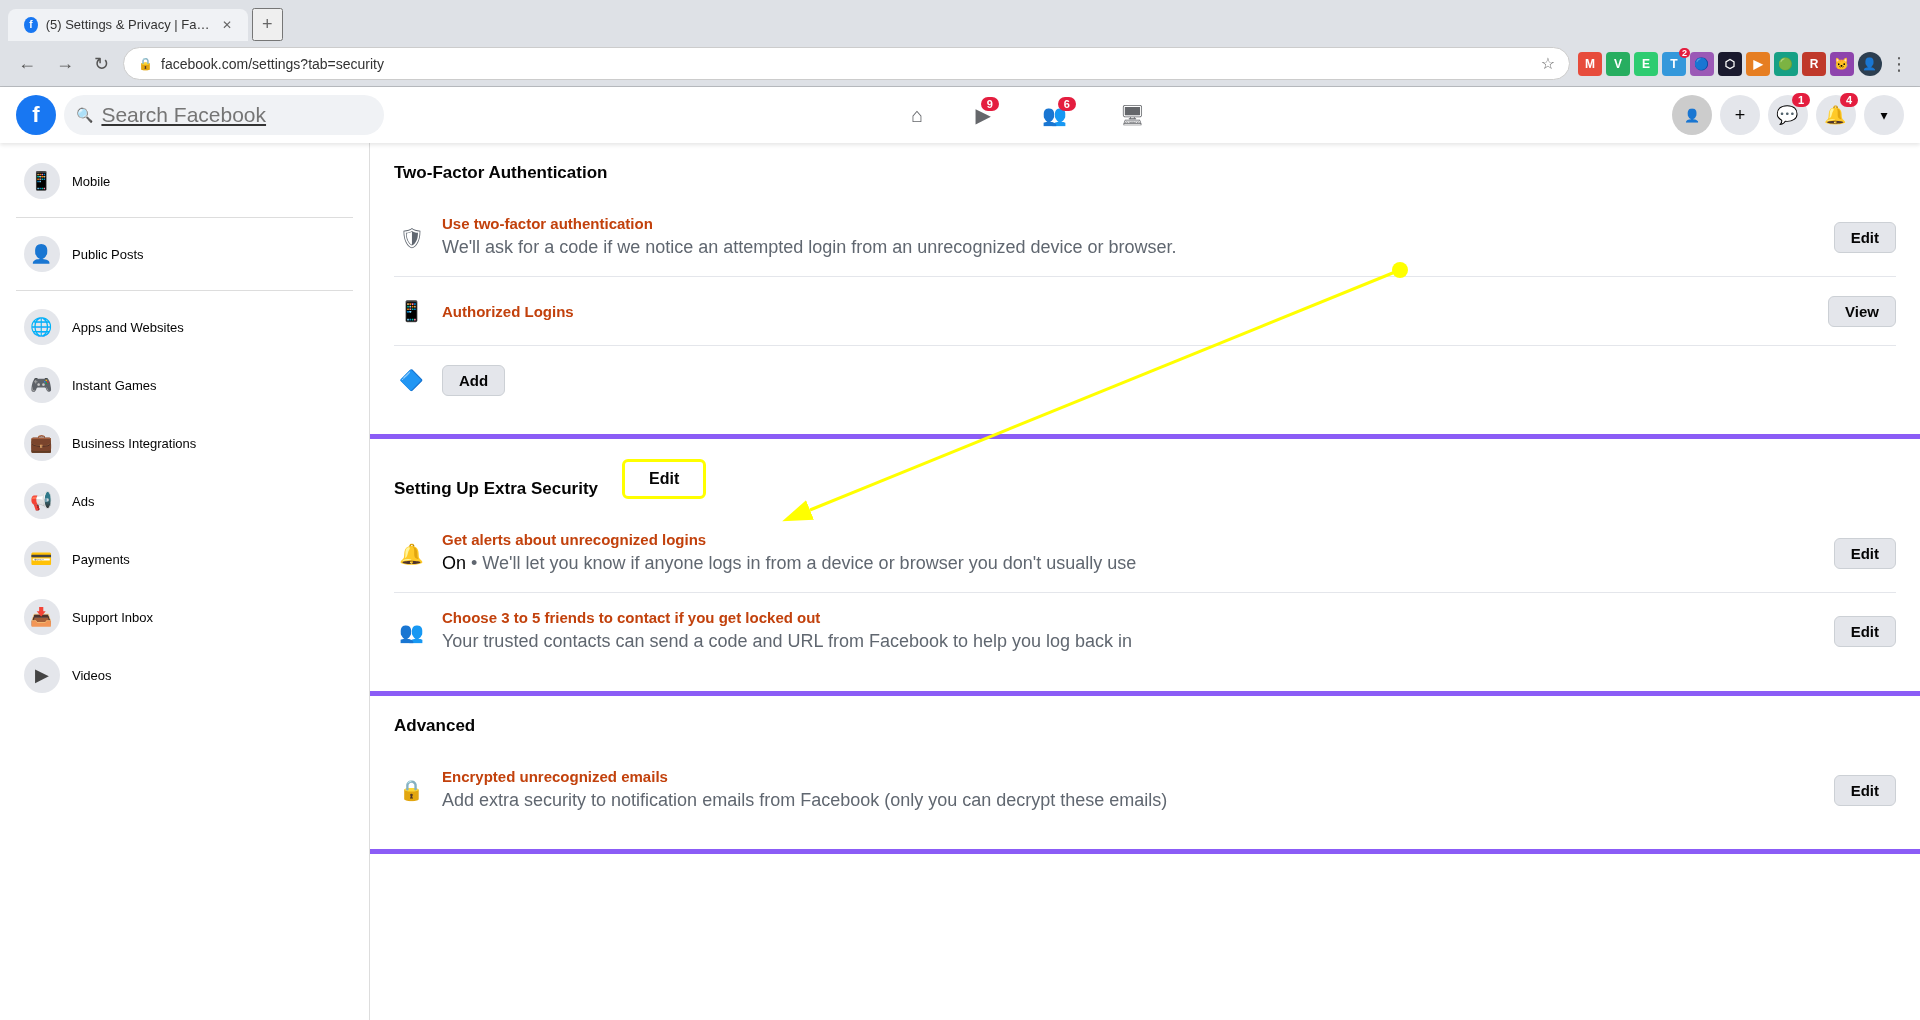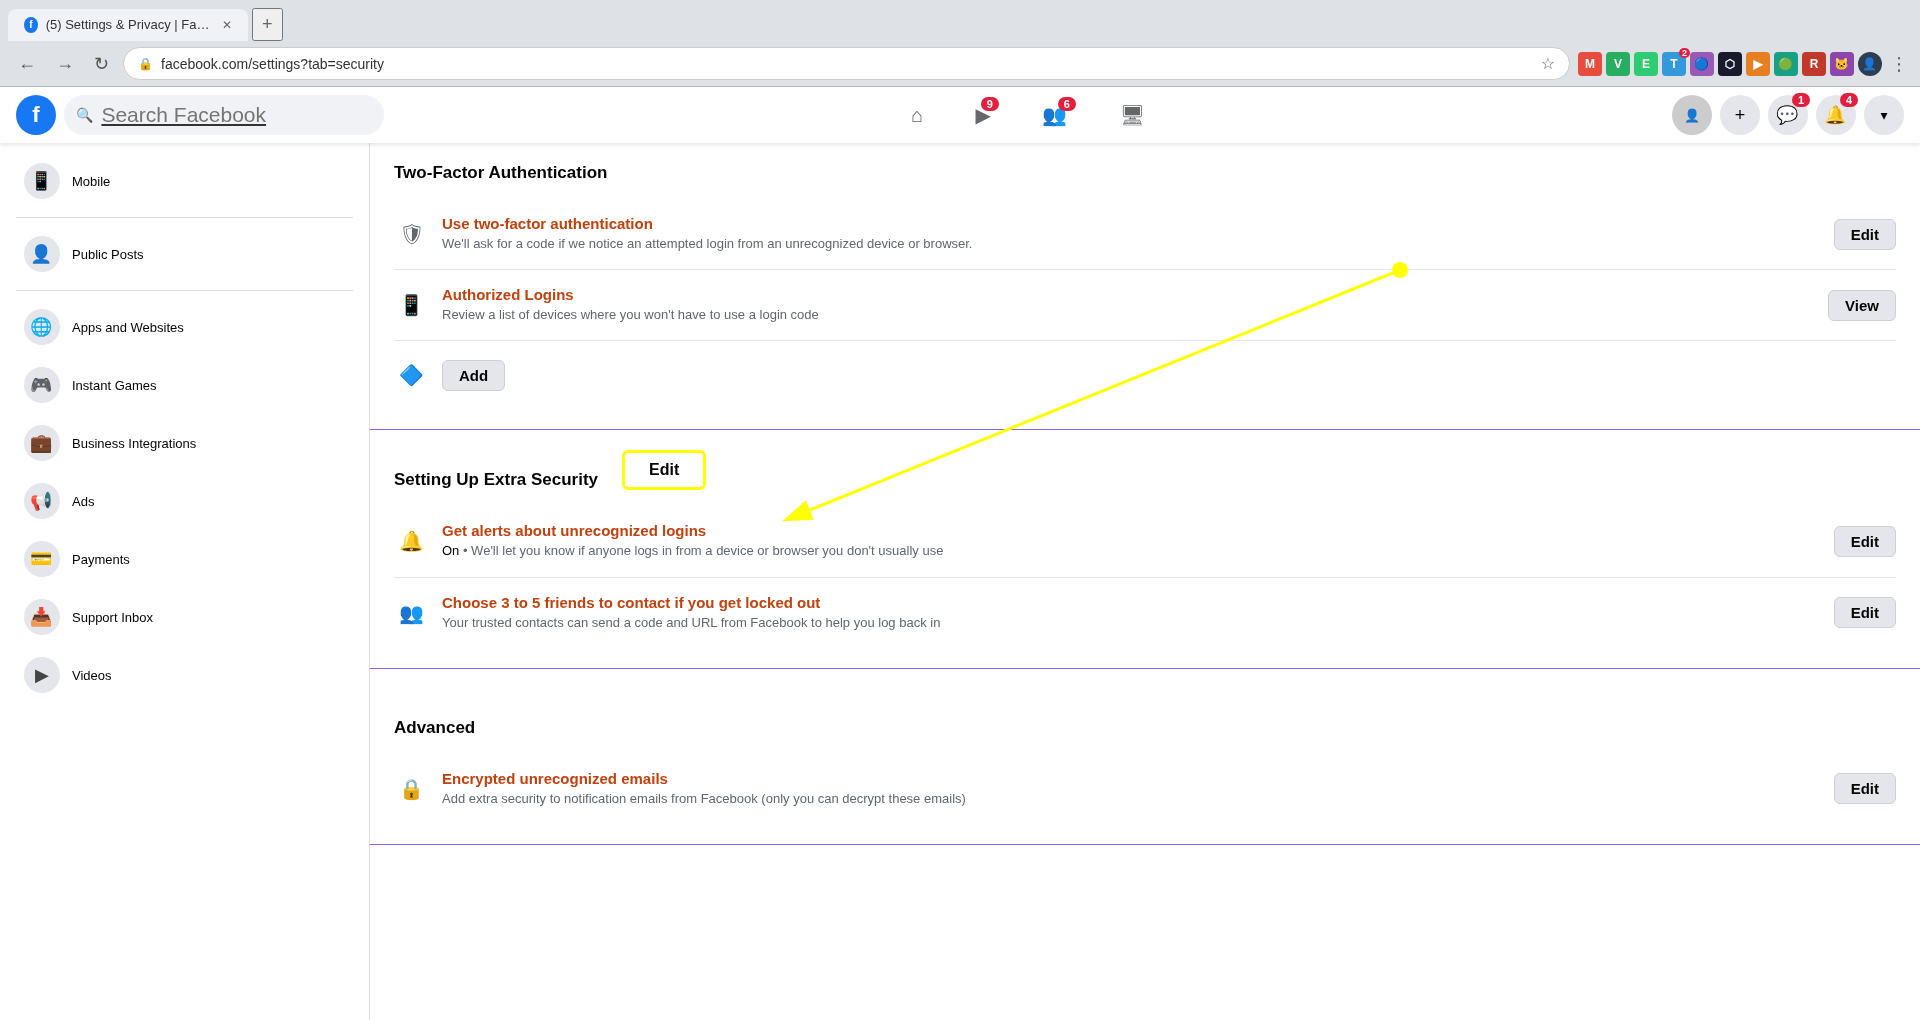--- a/index.html
+++ b/index.html
@@ -42,29 +42,29 @@
     .sidebar { width: 370px; background: white; border-right: 1px solid #ddd; overflow-y: auto; padding: 8px 0; flex-shrink: 0; }
     .sidebar-item { display: flex; align-items: center; gap: 12px; padding: 10px 16px; cursor: pointer; border-radius: 8px; margin: 2px 8px; }
     .sidebar-item .s-icon { width: 36px; height: 36px; border-radius: 50%; background: #e4e6eb; display: flex; align-items: center; justify-content: center; font-size: 18px; color: #444; flex-shrink: 0; }
     .sidebar-item .s-label { font-size: 13px; color: #050505; font-weight: 400; }
     .sidebar-divider { height: 1px; background: #ddd; margin: 8px 16px; }
 
     
     .content { flex: 1; background: #f0f2f5; overflow-y: auto; padding: 0; }
     .settings-panel { background: white; margin: 0; min-height: 100%; }
 
-    .section { border-bottom: 1px solid #8b5cf6; padding: 20px 24px; }
+    .section { border-bottom: 5px solid #8b5cf6; padding: 20px 24px; }
     .section-title { font-size: 17px; font-weight: 600; color: #050505; margin-bottom: 0; }
 
     .setting-row { display: flex; align-items: center; padding: 16px 0; border-bottom: 1px solid #e4e6eb; }
     .setting-row:last-child { border-bottom: none; }
     .setting-icon { width: 36px; height: 36px; display: flex; align-items: center; justify-content: center; color: #606770; font-size: 20px; flex-shrink: 0; margin-right: 12px; }
     .setting-info { flex: 1; }
     .setting-title { font-size: 15px; font-weight: 700; color: #c2410c; }
-    .setting-desc { font-size: 13px; color: #606770; margin-top: 3px; line-height: 1.4; }
+    .setting-desc { font-size: 18px; color: #606770; margin-top: 3px; line-height: 1.4; }
     .setting-desc .on-text { color: #000000; font-weight: 500; }
     .setting-btn { padding: 6px 16px; background: #e4e6eb; border: 1px solid #ccd0d5; border-radius: 6px; font-size: 15px; font-weight: 600; color: #050505; cursor: pointer; white-space: nowrap; }
 
     .section-header { padding: 20px 24px 4px; }
 
     
     .annotation-container { position: relative; }
 
     
     .content::-webkit-scrollbar { width: 8px; }
@@ -209,21 +209,20 @@
             <div class="setting-title">Use two-factor authentication</div>
             <div class="setting-desc">We'll ask for a code if we notice an attempted login from an unrecognized device or browser.</div>
           </div>
           <button class="setting-btn">Edit</button>
         </div>
 
         <div class="setting-row">
           <div class="setting-icon">📱</div>
           <div class="setting-info">
             <div class="setting-title">Authorized Logins</div>
-            <div class="setting-desc">Review a list of devices where you won't have to use a login code</div>
           </div>
           <button class="setting-btn">View</button>
         </div>
 
         <div class="setting-row" style="border-bottom:none;">
           <div class="setting-icon">🔷</div>
           <button class="setting-btn">Add</button>
         </div>
       </div>
 
@@ -249,21 +248,21 @@
           <div class="setting-icon">👥</div>
           <div class="setting-info">
             <div class="setting-title">Choose 3 to 5 friends to contact if you get locked out</div>
             <div class="setting-desc">Your trusted contacts can send a code and URL from Facebook to help you log back in</div>
           </div>
           <button class="setting-btn">Edit</button>
         </div>
       </div>
 
       <div class="section">
-        <div style="padding: 0 0 16px 0; margin-top: 29px;">
+        <div style="padding: 0 0 16px 0;">
           <span class="section-title">Advanced</span>
         </div>
 
         <div class="setting-row" style="border-bottom:none;">
           <div class="setting-icon">🔒</div>
           <div class="setting-info">
             <div class="setting-title">Encrypted unrecognized emails</div>
             <div class="setting-desc">Add extra security to notification emails from Facebook (only you can decrypt these emails)</div>
           </div>
           <button class="setting-btn">Edit</button>

